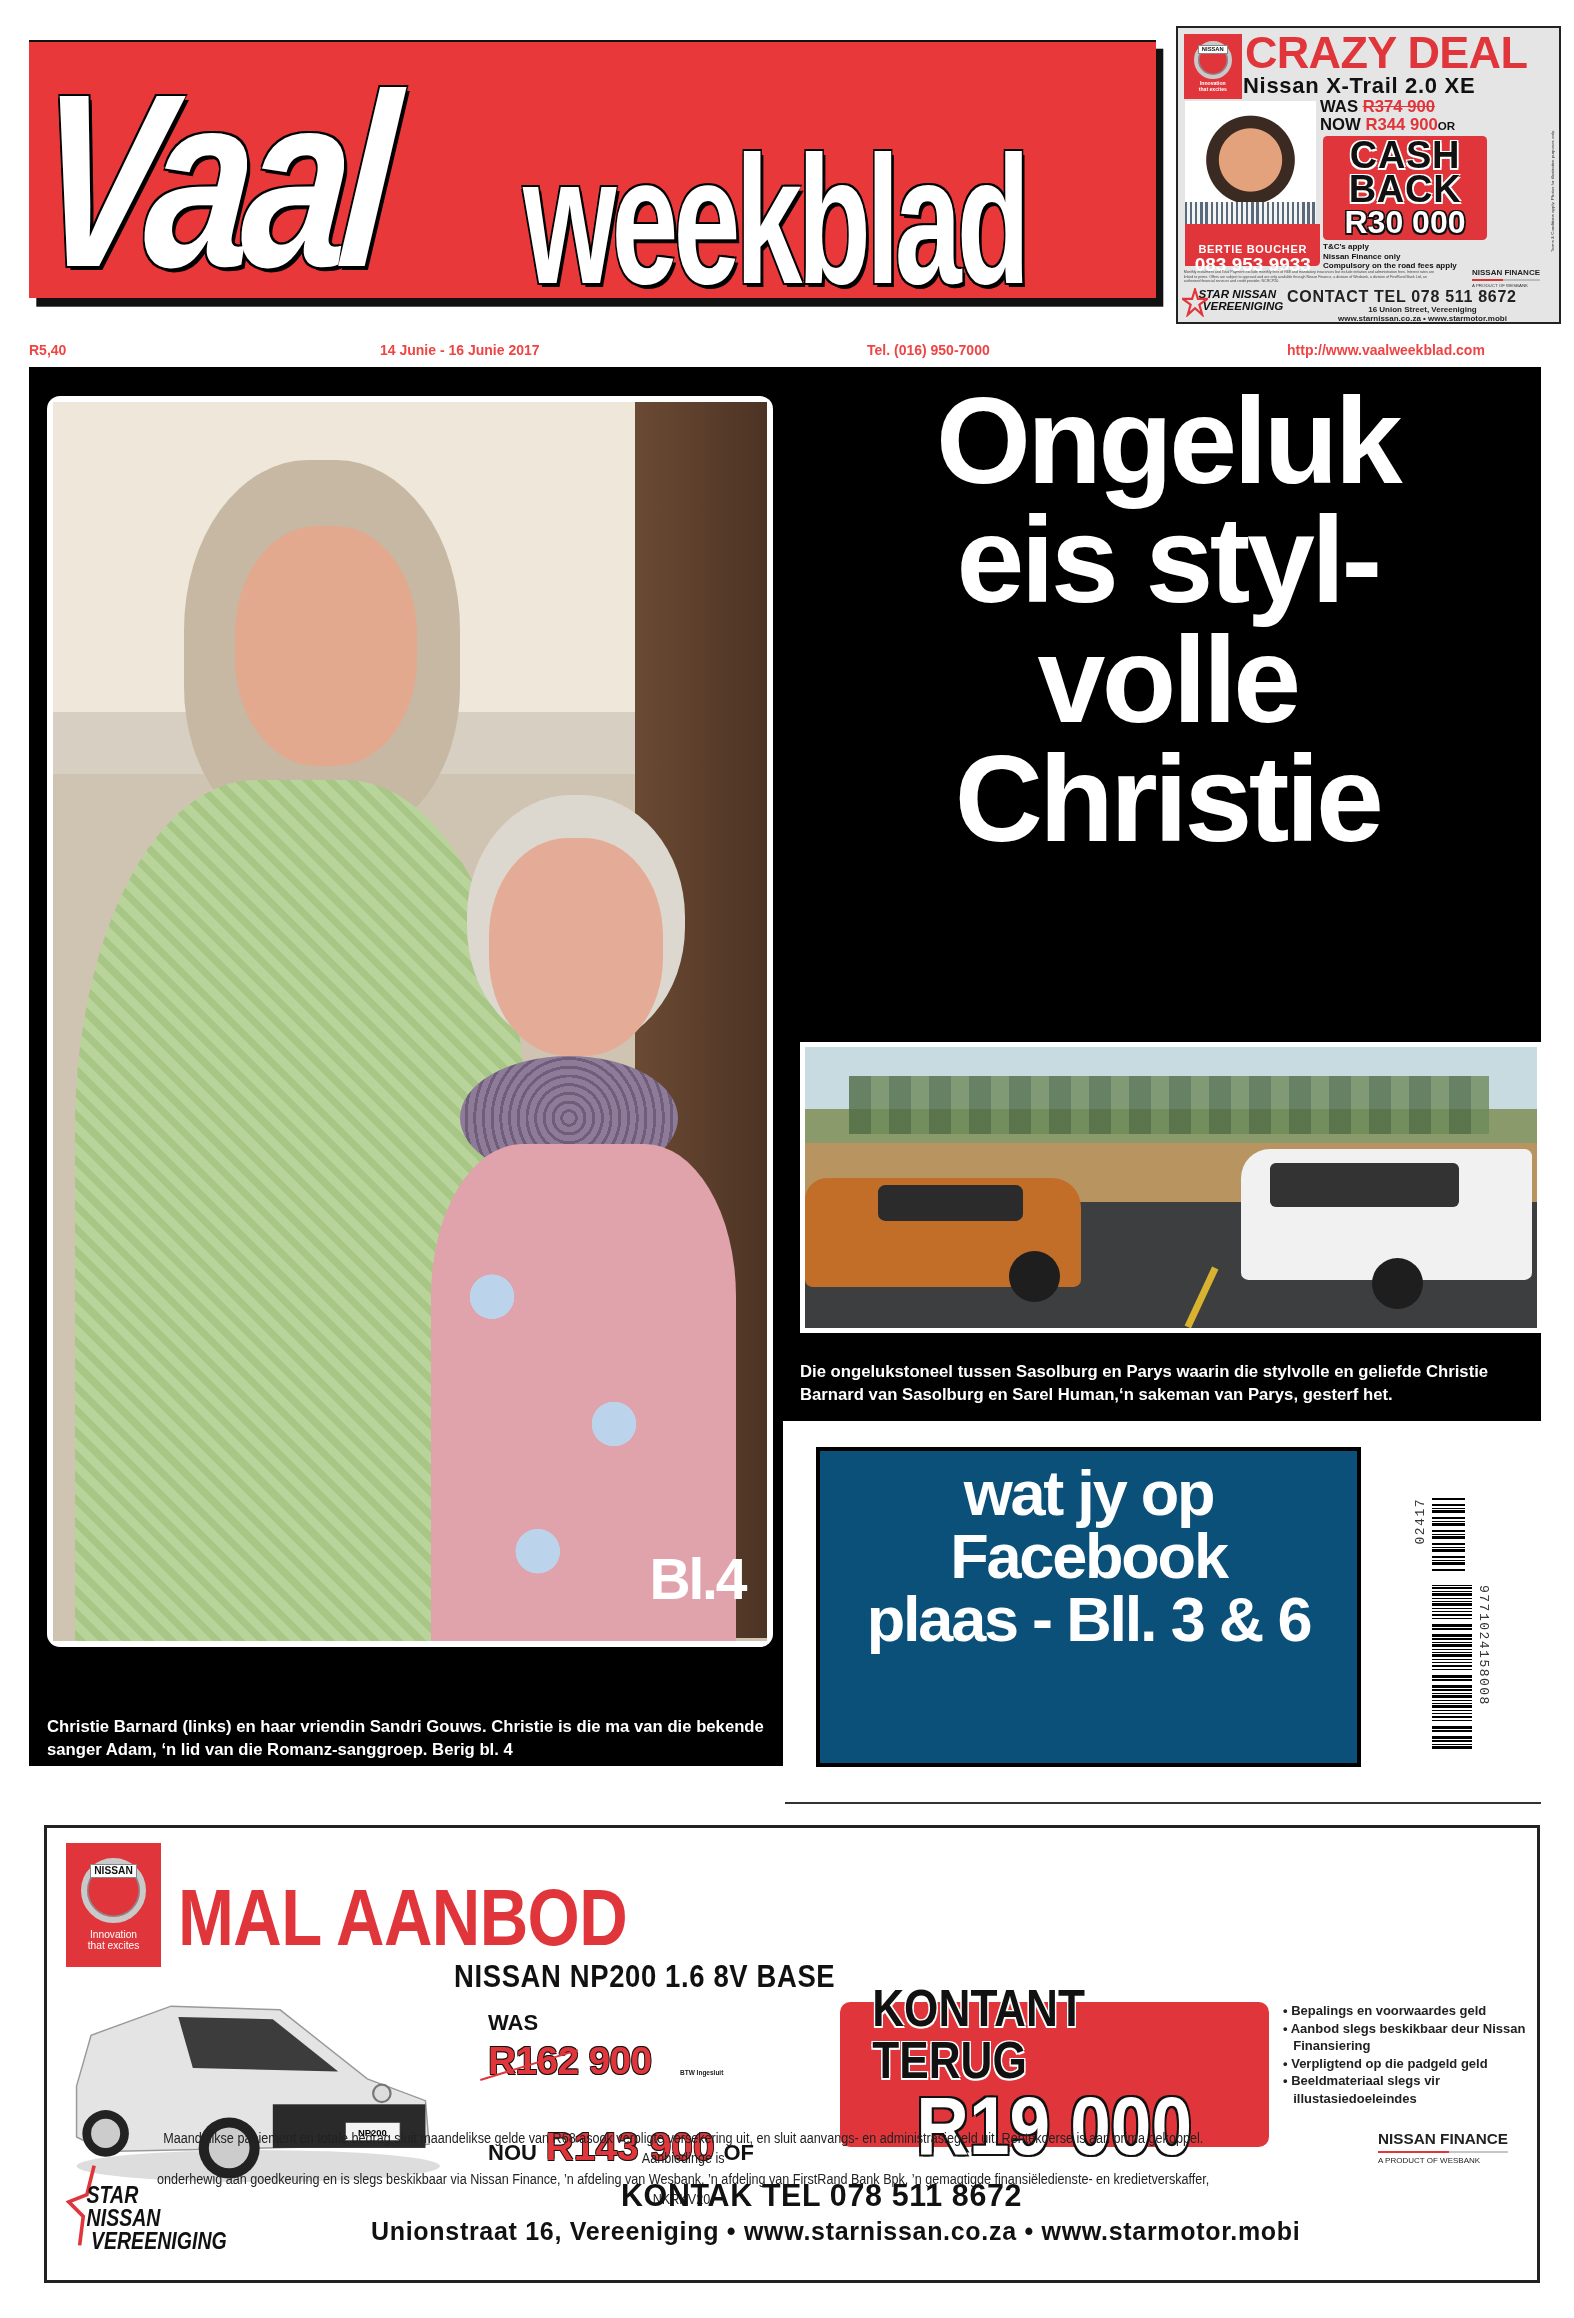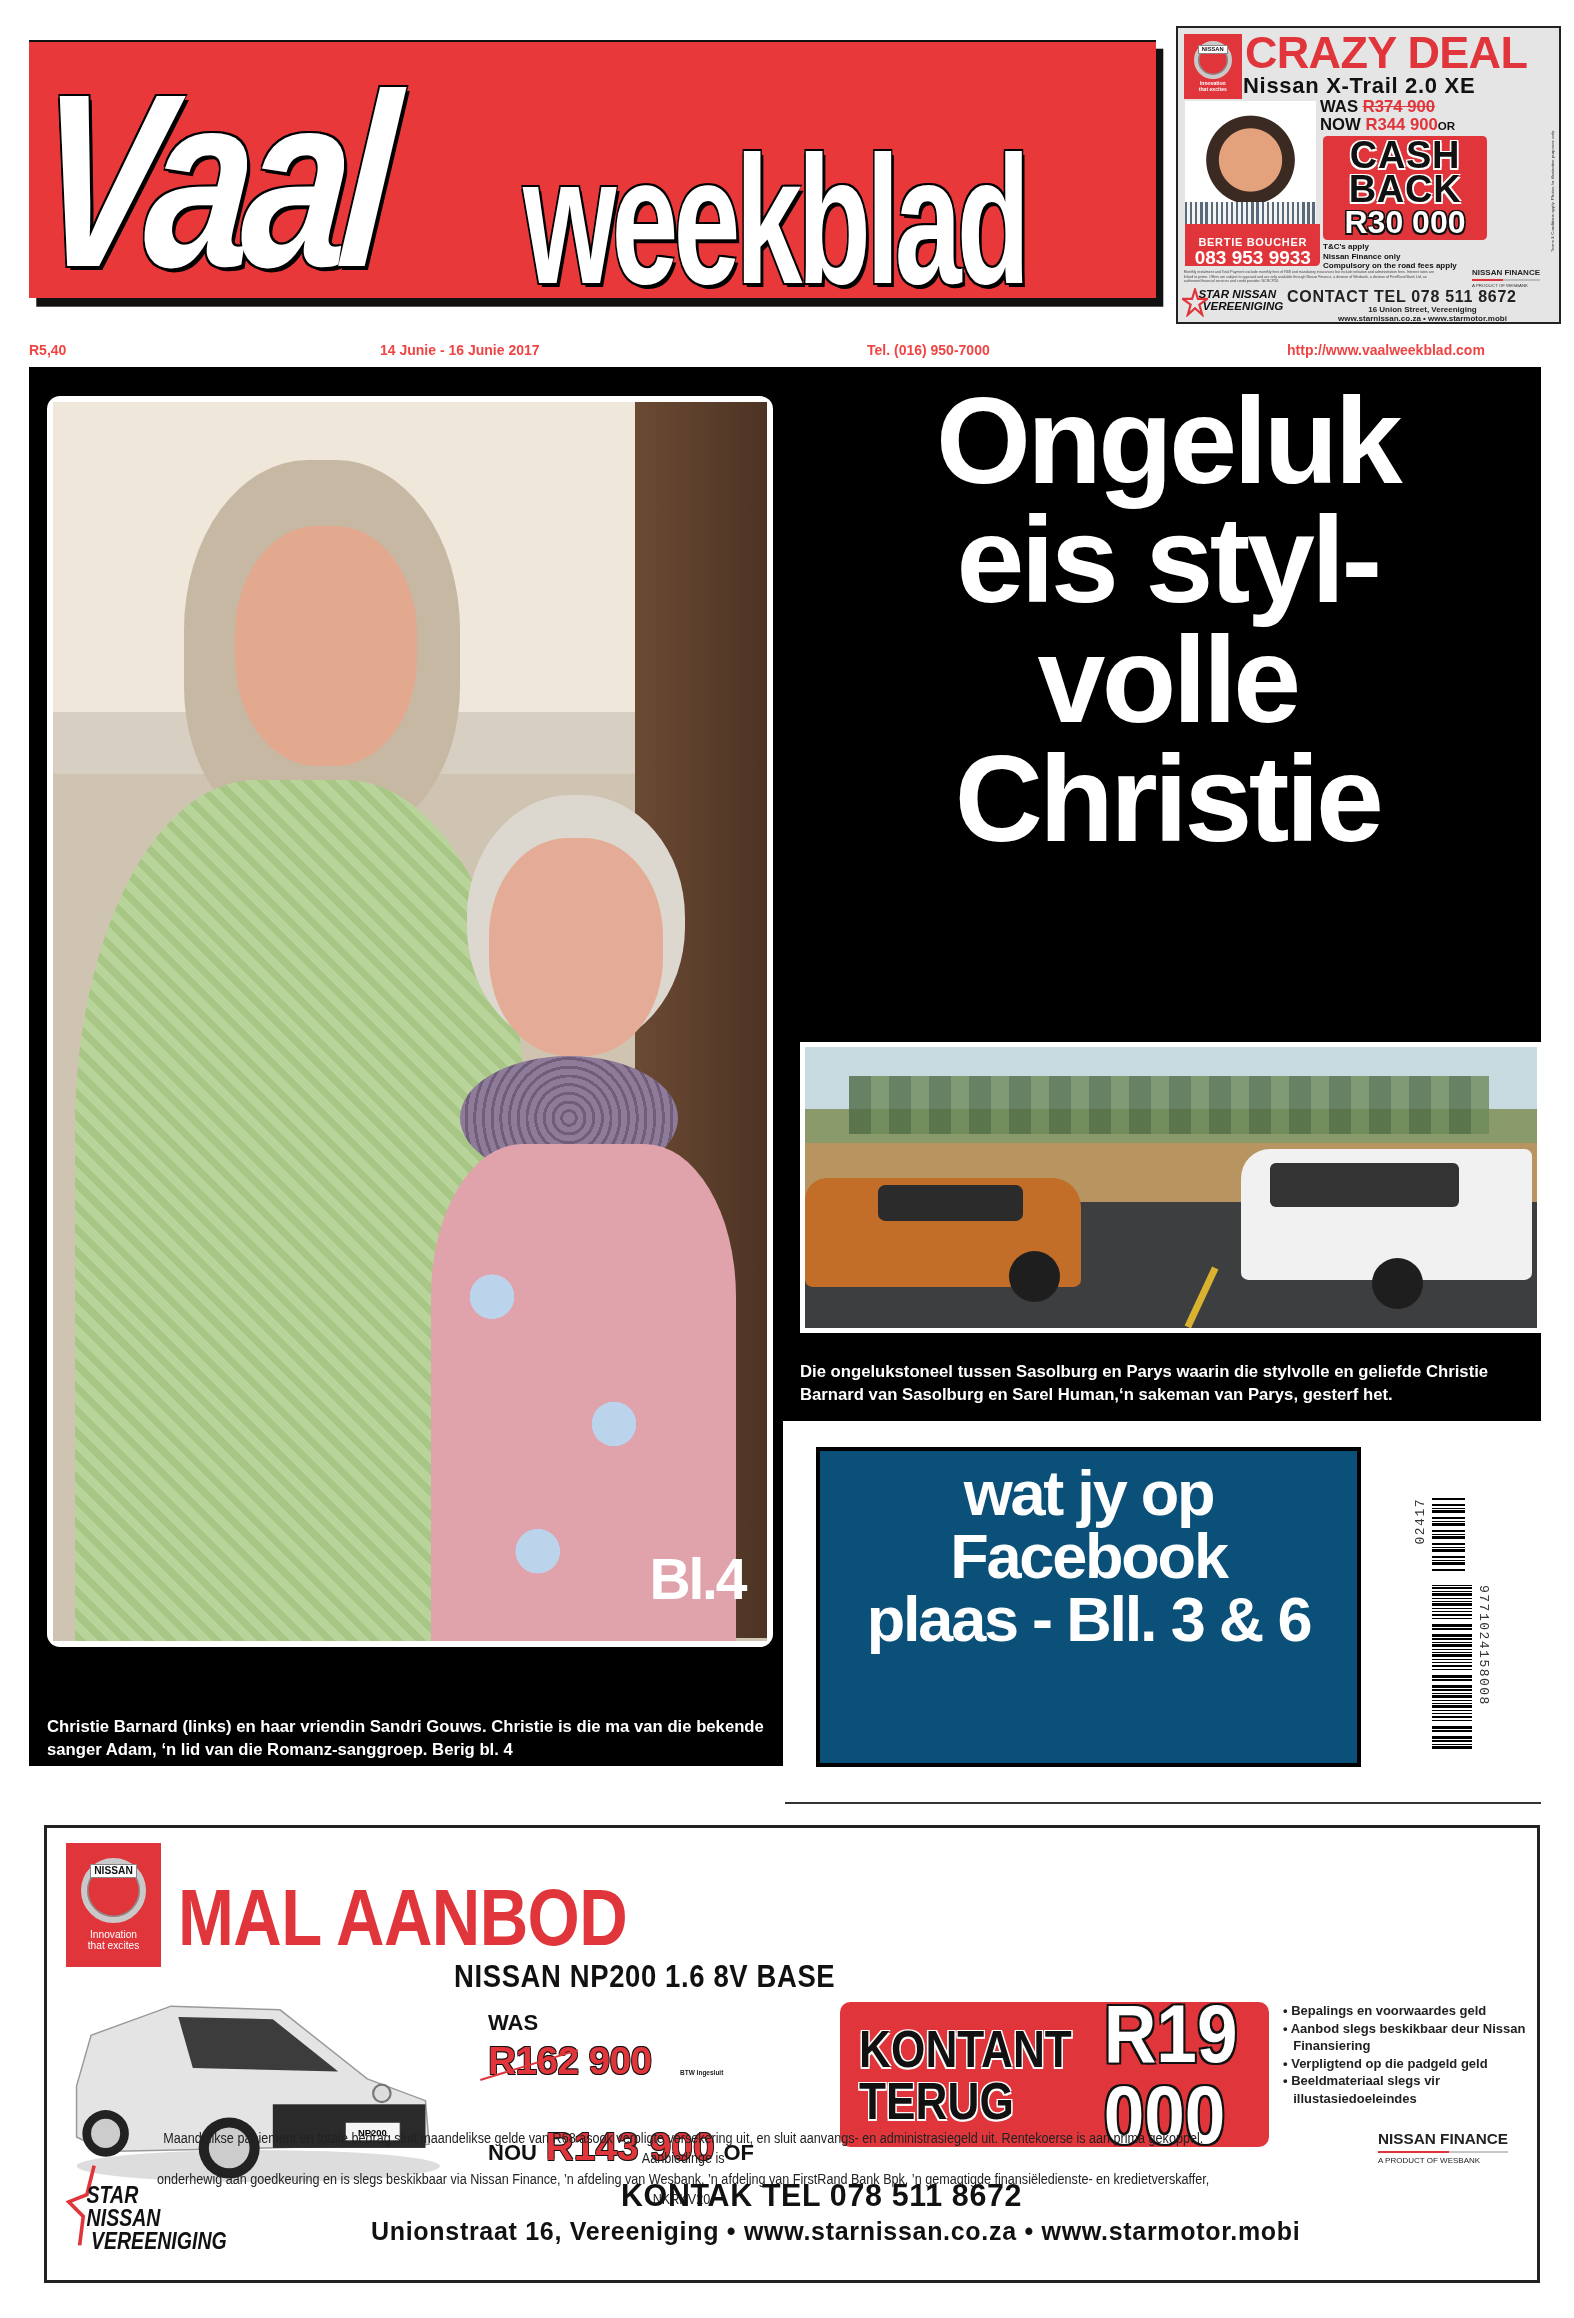--- a/index.html
+++ b/index.html
@@ -34,21 +34,21 @@
     display: flex; flex-direction: column; align-items: center; justify-content: center; }
   .cb-line { font-weight: 900; font-size: 38px; line-height: 0.9; color: #111;
     text-shadow: -1.5px -1.5px 0 #fff, 1.5px -1.5px 0 #fff, -1.5px 1.5px 0 #fff, 1.5px 1.5px 0 #fff; letter-spacing: 0.7px; }
   .cb-amt { font-weight: 900; font-size: 32px; line-height: 1; color: #fff;
     text-shadow: -1.5px -1.5px 0 #111, 1.5px -1.5px 0 #111, -1.5px 1.5px 0 #111, 1.5px 1.5px 0 #111; }
   .person { left: 7.3px; top: 73px; width: 131px; height: 131px; background: radial-gradient(circle at 50% 45%, #e3a27c 0 32%, #3a2a22 33% 45%, #fff 46%); }
   .person-stripes { left: 7.3px; top: 174px; width: 131px; height: 36px;
     background: repeating-linear-gradient(90deg, #5a6a7a 0 2.2px, #f4f4f4 2.2px 5.1px); }
   .bertie { left: 7.3px; top: 196px; width: 135px; height: 42px; background: #e0363b; border-radius: 0 0 4.4px 0;
     color: #fff; text-align: center; font-weight: 900; }
-  .bertie .n { font-size: 11px; letter-spacing: 0.7px; padding-top: 12px; }
+  .bertie .n { font-size: 11px; letter-spacing: 0.7px; padding-top: 19px; }
   .bertie .p { font-size: 19px; line-height: 1; }
   .tc { left: 145px; top: 214px; font-size: 8px; font-weight: 700; line-height: 1.2; color: #111; }
   .fineprint-top { left: 5.8px; top: 242px; width: 254px; font-size: 3.6px; line-height: 1.3; color: #444; }
   .nf-top { left: 294px; top: 240px; font-size: 8px; font-weight: 900; color: #222; }
   .nf-top .bar { height: 1.5px; margin: 2.2px 0; background: linear-gradient(90deg, #e0363b 0 45%, #bbb 45%); }
   .nf-top .sub { font-size: 4.4px; font-weight: 400; color: #333; }
   .contact-top { left: 109px; top: 260px; font-weight: 900; font-size: 16px; letter-spacing: 0.7px; color: #222; }
   .addr-top { left: 160px; top: 278px; font-weight: 700; font-size: 8px; color: #222; text-align: center; line-height: 1.1; }
   .star-logo { font-weight: 900; font-style: italic; color: #111; line-height: 1; }
   .vert-terms { right: 4.4px; top: 102px; writing-mode: vertical-rl; transform: rotate(180deg); font-size: 4.4px; color: #333; }
@@ -88,21 +88,21 @@
   .mal { left: 131px; top: 44px; color: #e0363b; font-weight: 900; font-size: 79px; letter-spacing: -0.7px; transform: scaleX(0.85); transform-origin: left top; }
   .np200-title { left: 407px; top: 131px; font-weight: 900; font-size: 30.5px; letter-spacing: 0.7px; color: #111; transform: scaleX(0.9); transform-origin: left top; }
   .was-b { left: 441px; top: 182px; font-weight: 900; font-size: 22px; color: #111; }
   .was-price { left: 441px; top: 211px; font-weight: 900; font-size: 39px; color: #e0363b;
     text-shadow: -0.7px -0.7px 0 #111, 0.7px -0.7px 0 #111, -0.7px 0.7px 0 #111, 0.7px 0.7px 0 #111; letter-spacing: -0.7px; }
   .was-strike { left: 433px; top: 211px; width: 102px; height: 2.2px; background: #e0363b; transform: rotate(-17deg); transform-origin: left top; top: 251px; }
   .btw { left: 633px; top: 241px; font-size: 6.5px; font-weight: 700; color: #222; }
   .nou { left: 441px; top: 297px; font-weight: 900; font-size: 22px; color: #111; display: flex; align-items: baseline; gap: 8.7px; }
   .nou .price { font-size: 39px; color: #e0363b; text-shadow: -0.7px -0.7px 0 #111, 0.7px -0.7px 0 #111, -0.7px 0.7px 0 #111, 0.7px 0.7px 0 #111; }
   .kontant { left: 793px; top: 174px; width: 429px; height: 145px; background: #e0363b; border-radius: 10.2px;
-    display: flex; flex-direction: row; align-items: center; justify-content: center; }
+    display: flex; flex-direction: column; align-items: center; justify-content: center; }
   .kt-line { font-weight: 900; font-size: 52px; line-height: 1; color: #111; transform: scaleX(0.85);
     text-shadow: -1.5px -1.5px 0 #fff, 1.5px -1.5px 0 #fff, -1.5px 1.5px 0 #fff, 1.5px 1.5px 0 #fff; }
   .kt-amt { font-weight: 900; font-size: 81px; line-height: 1; color: #fff; transform: scaleX(0.9);
     text-shadow: -2.2px -2.2px 0 #111, 2.2px -2.2px 0 #111, -2.2px 2.2px 0 #111, 2.2px 2.2px 0 #111; }
   .bullets { left: 1236px; top: 174px; width: 247px; font-weight: 700; font-size: 13px; line-height: 1.35; color: #222; }
   .bullets li { list-style: none; padding-left: 10.2px; text-indent: -10.2px; }
   .bullets li::before { content: "• "; }
   .fineprint-b { left: 80px; top: 300px; width: 1236px; font-size: 14px; line-height: 1.45; text-align: center; color: #222; transform: scaleX(0.9); transform-origin: left top; }
   .nf-b { left: 1331px; top: 302px; font-weight: 900; font-size: 15.3px; color: #222; }
   .nf-b .bar { height: 2.2px; margin: 2.9px 0; background: linear-gradient(90deg, #e0363b 0 55%, #c6c6c6 55%); }

